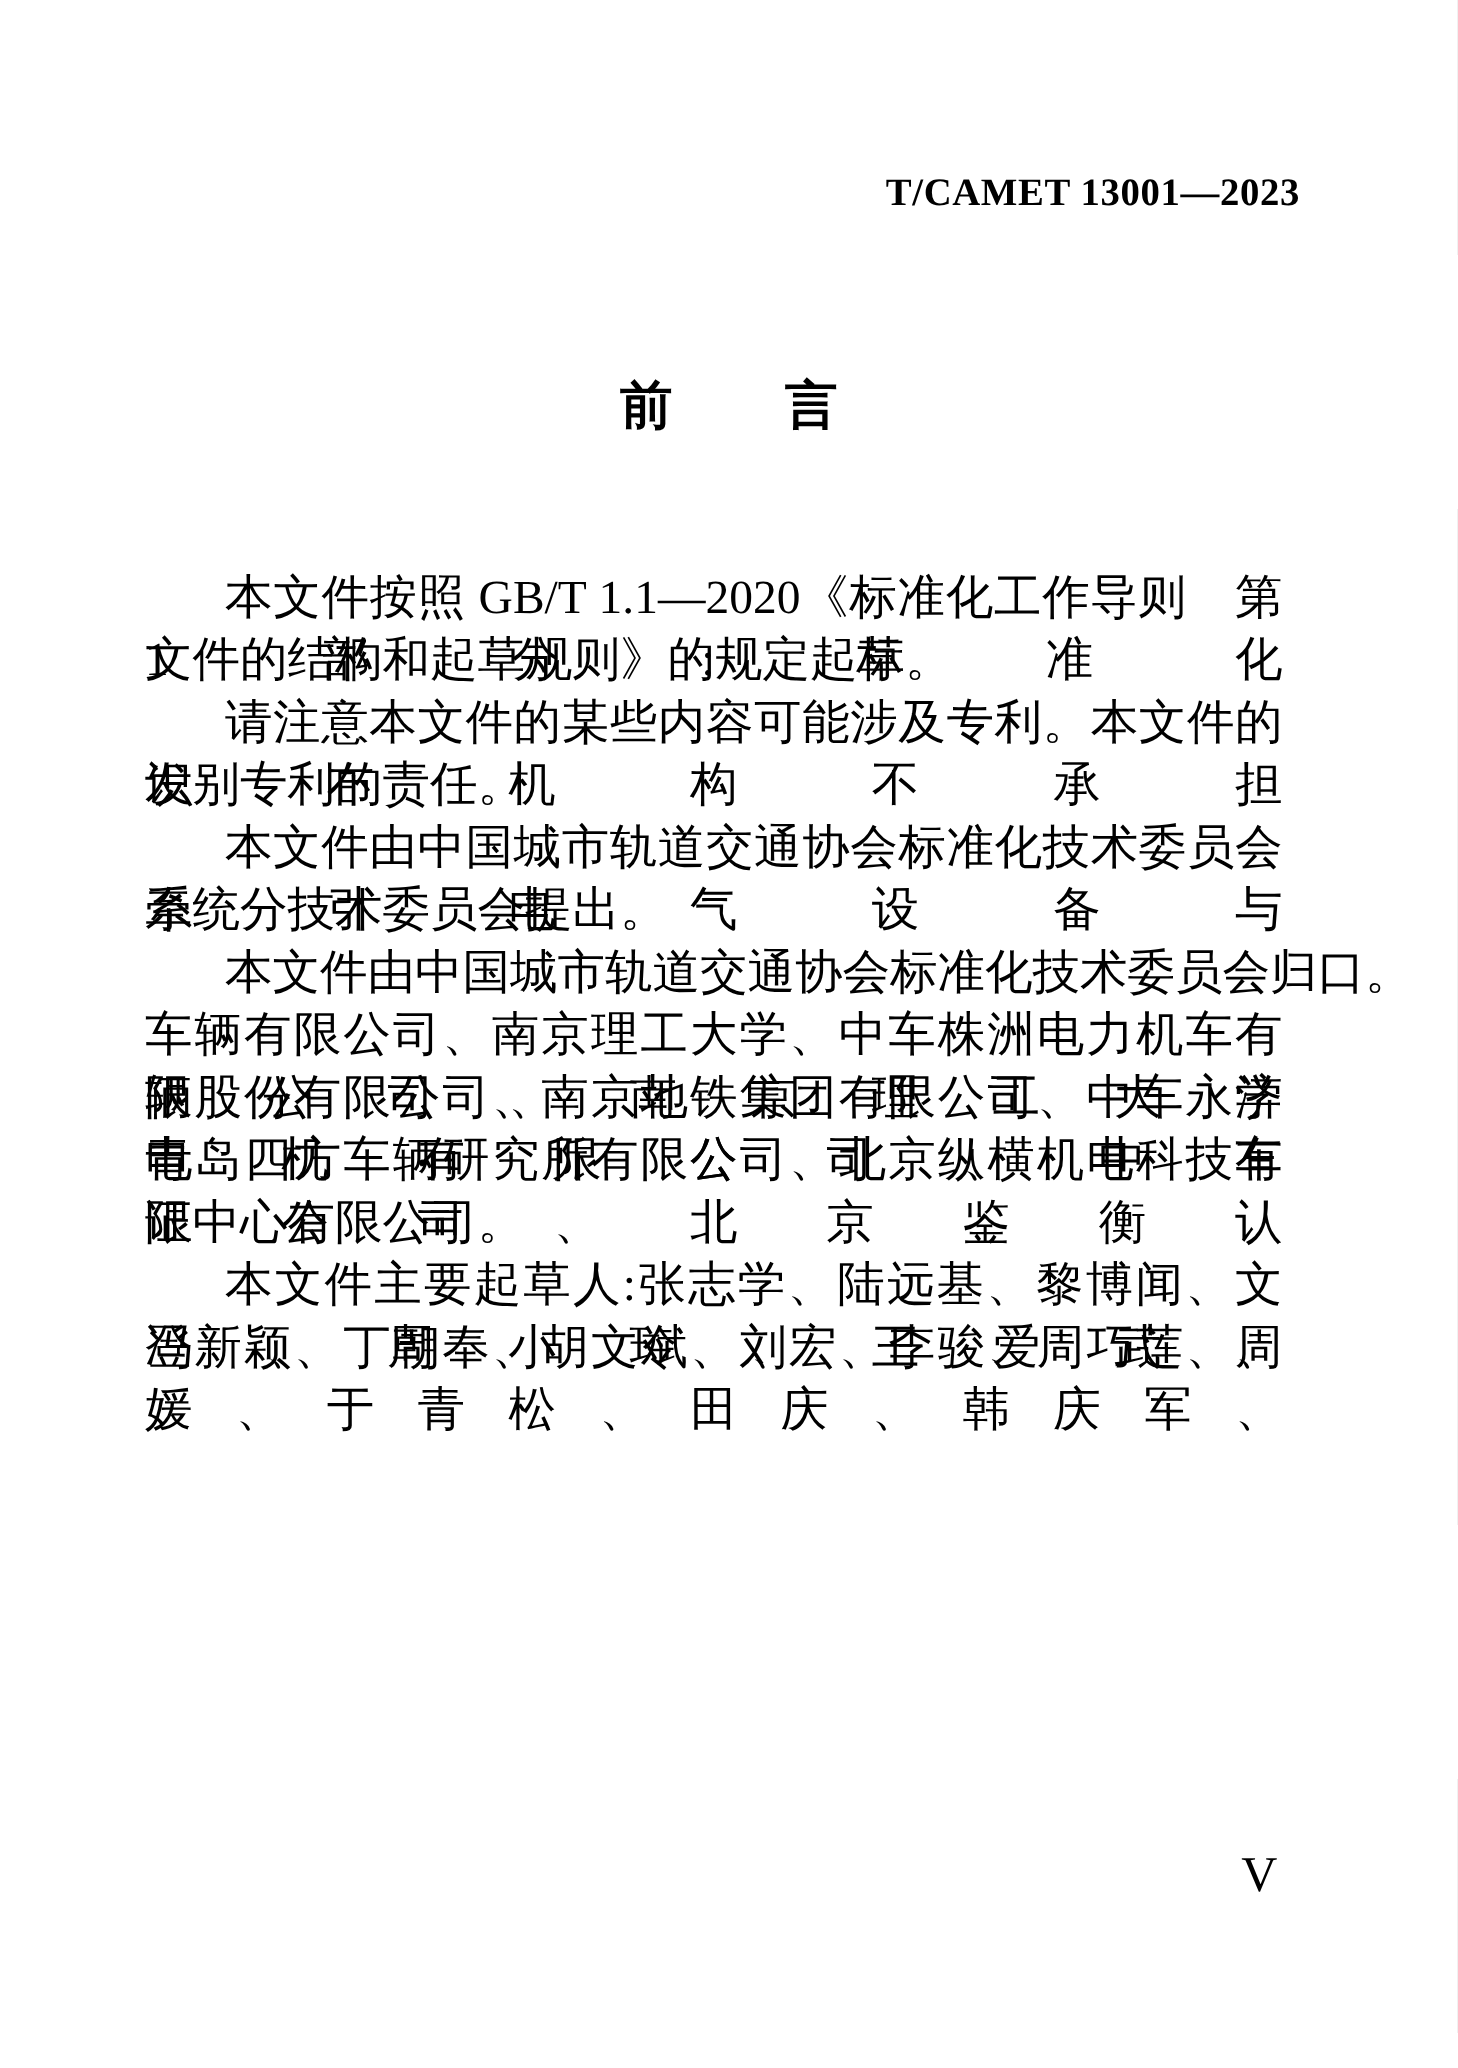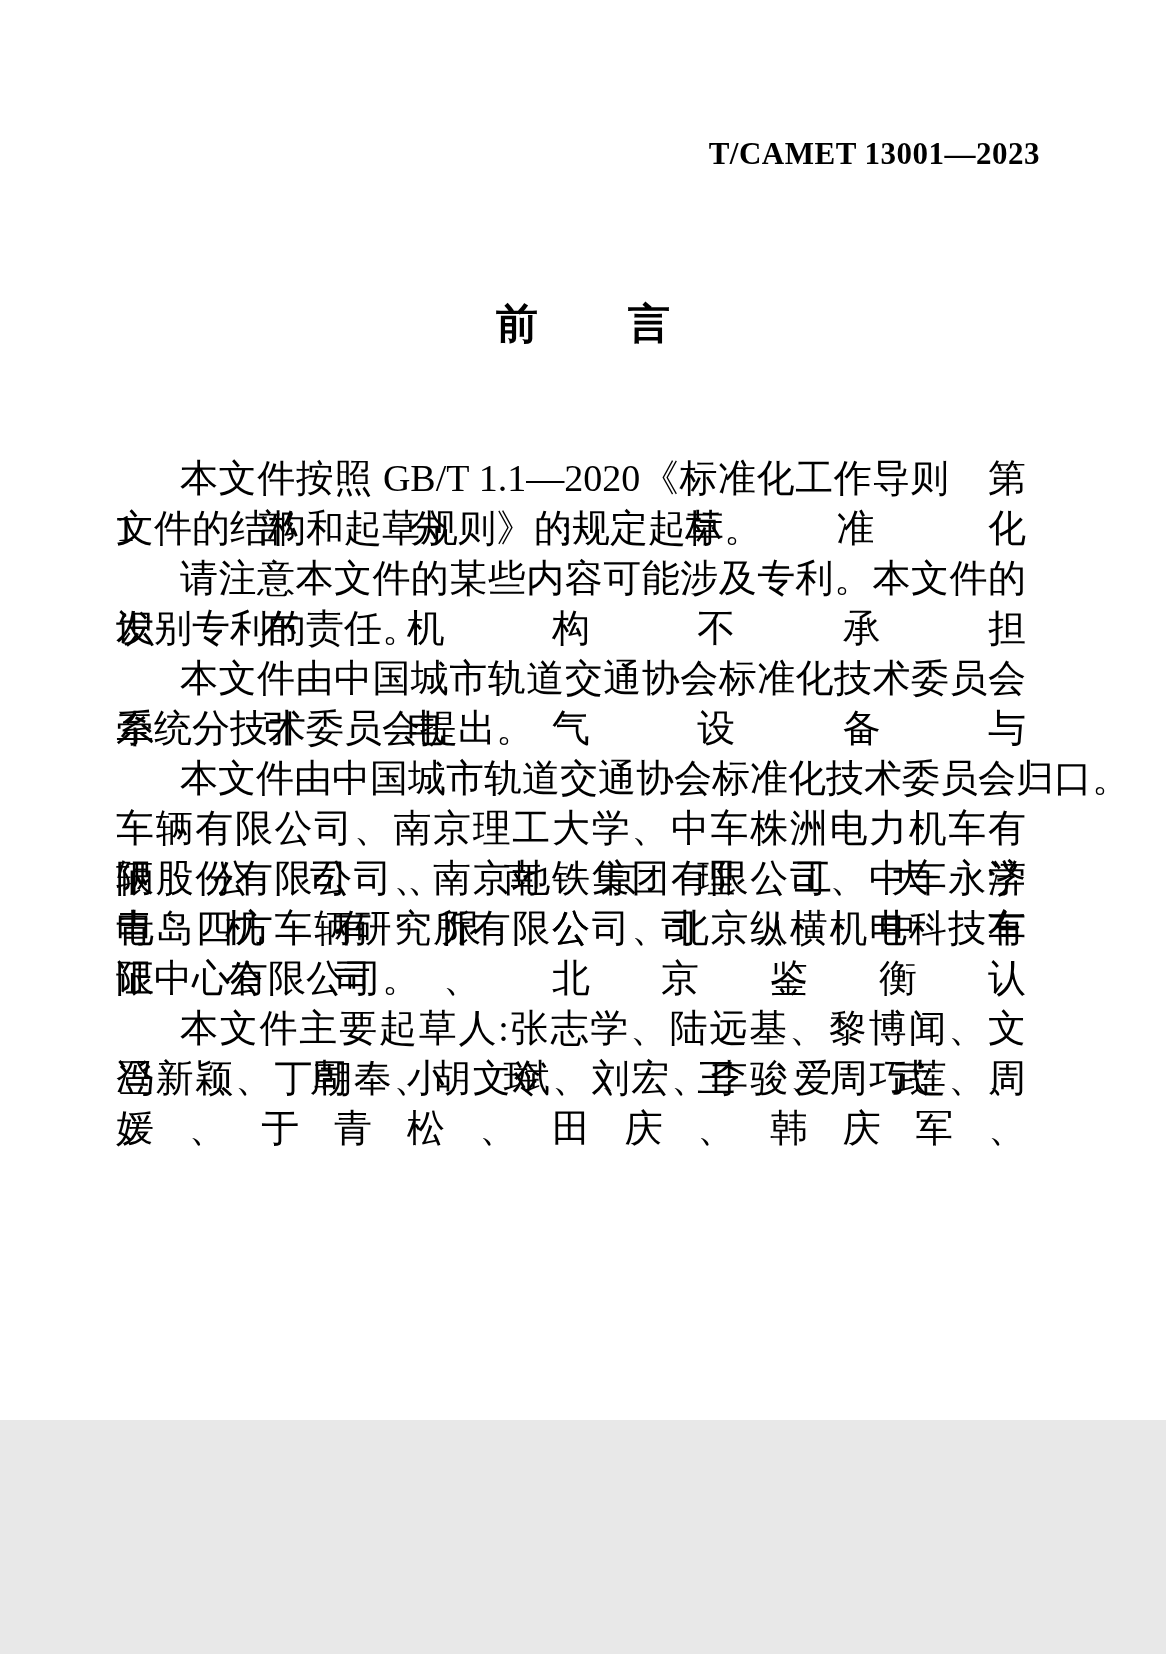--- a/index.html
+++ b/index.html
@@ -3,21 +3,21 @@
 <meta charset="utf-8">
 <style>
   html, body {
     margin: 0;
     padding: 0;
     background: #e8e8e8;
   }
   .page {
     position: relative;
     width: 1166px;
-    height: 1420px;
+    height: 1654px;
     background: #ffffff;
     color: #000000;
     overflow: hidden;
     font-family: "Liberation Serif", "DejaVu Serif", serif;
   }
   .doc-number {
     position: absolute;
     top: 138px;
     right: 126px;
     font-family: "Liberation Serif", "DejaVu Serif", serif;

